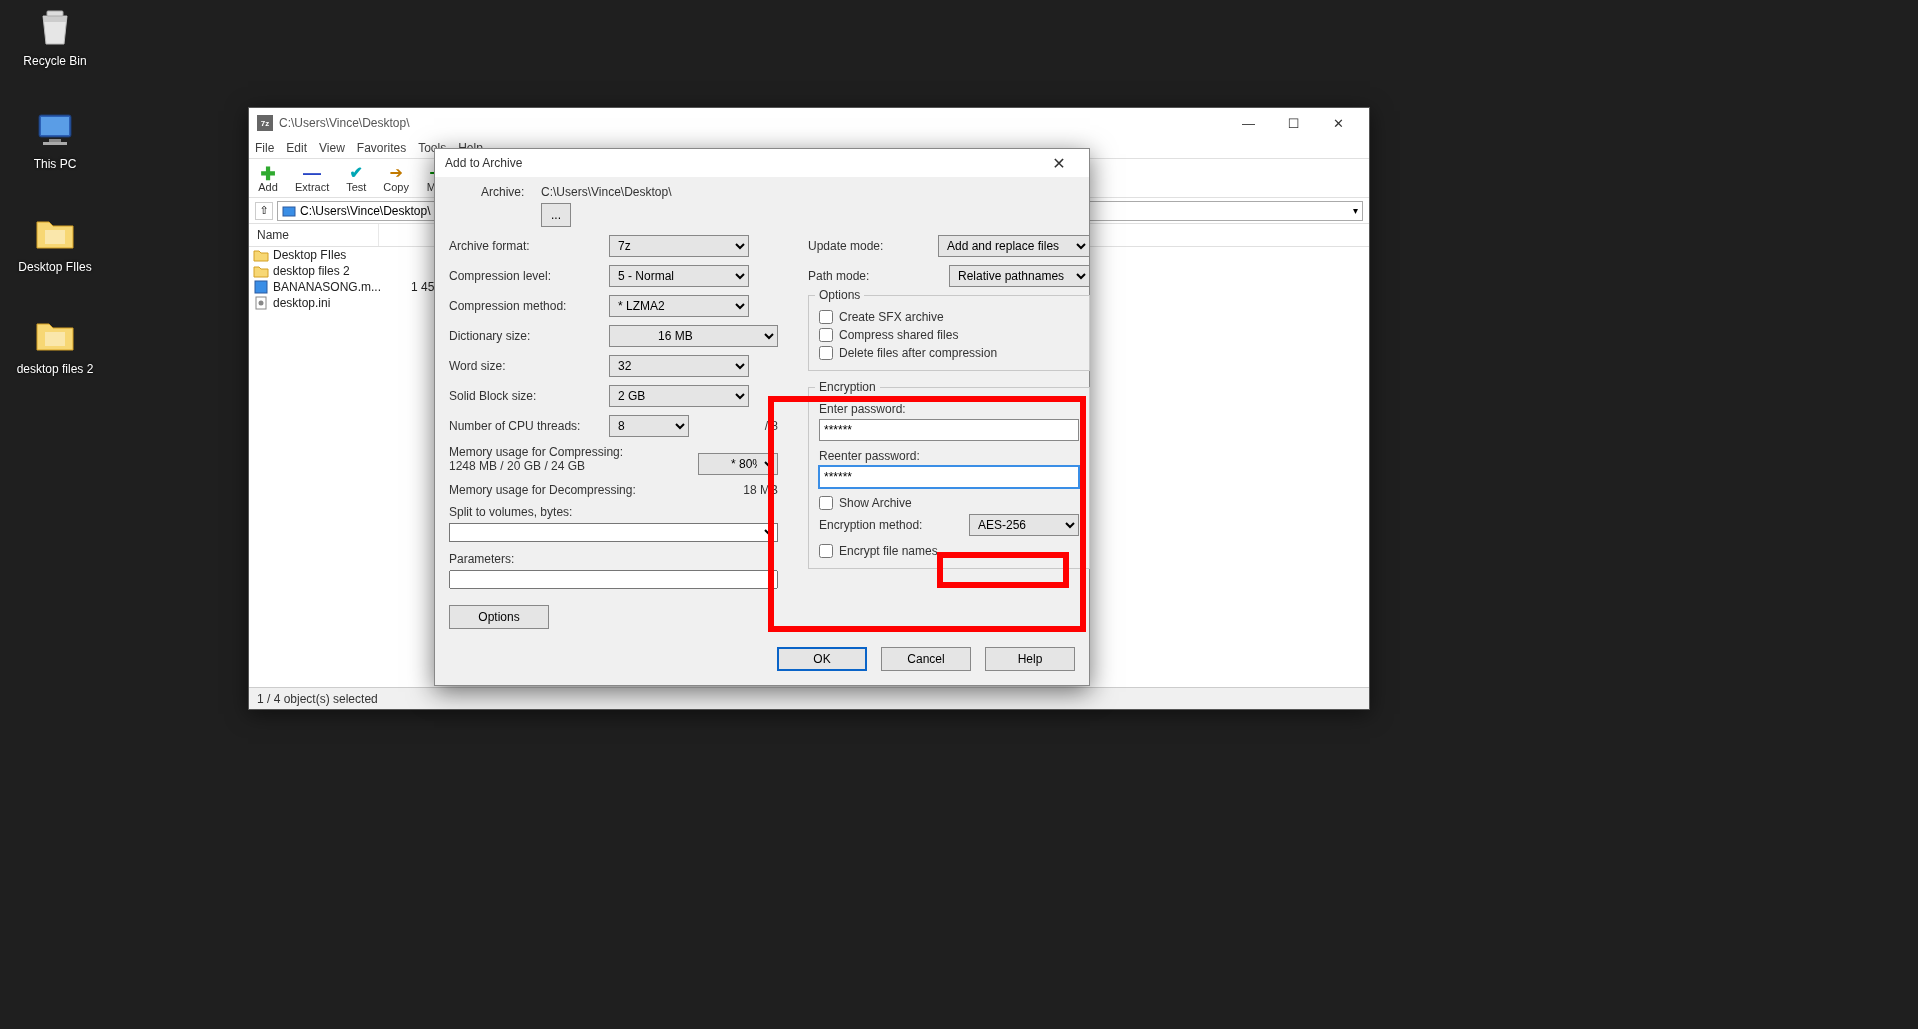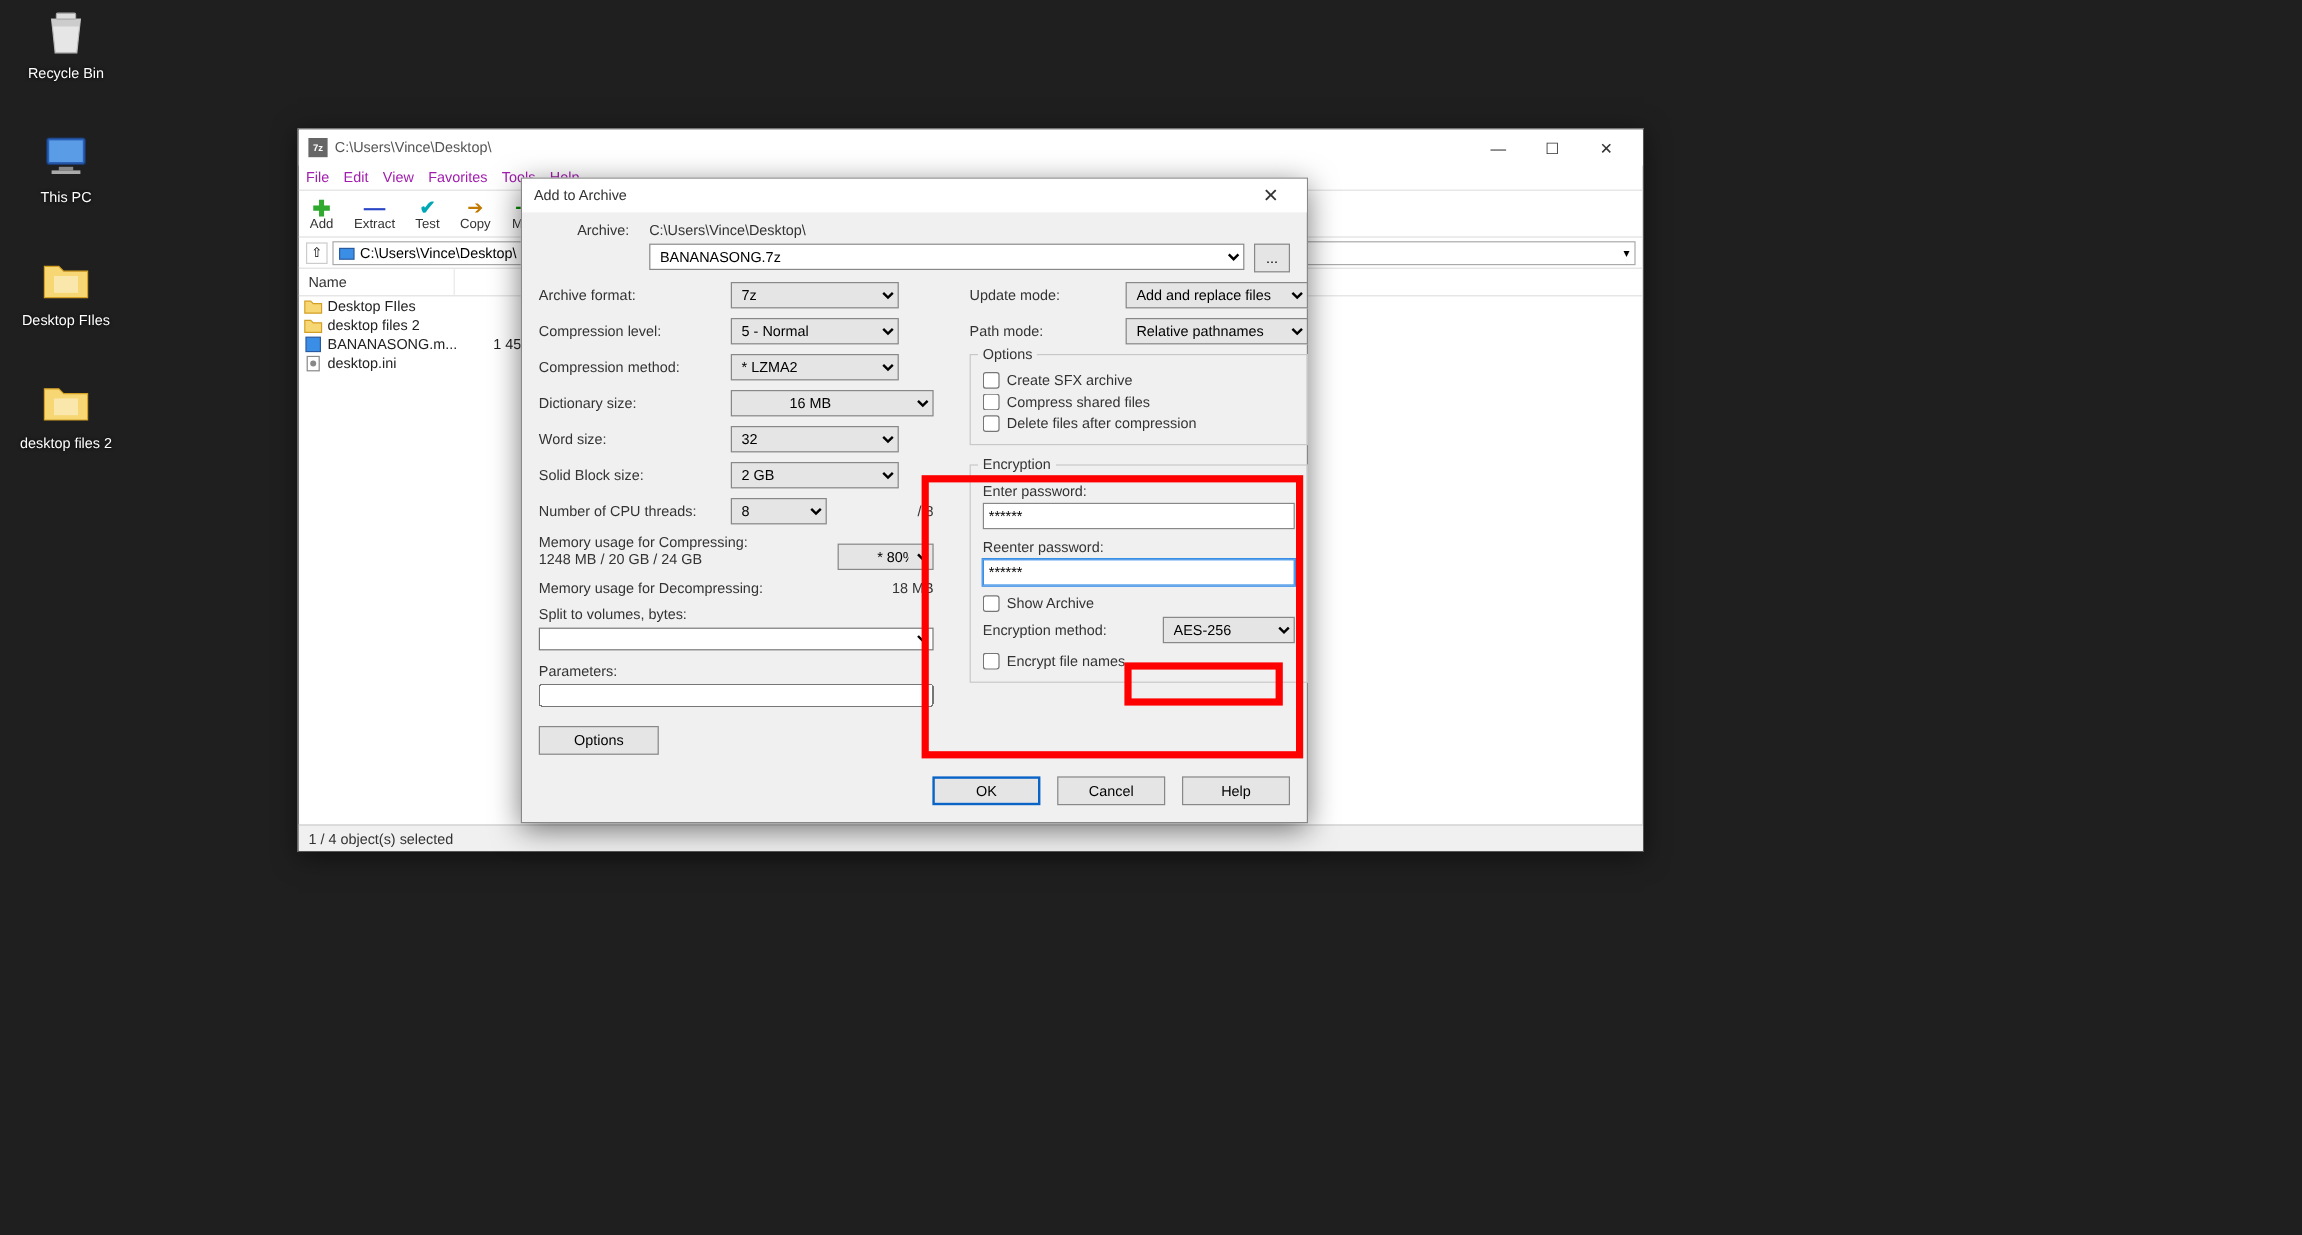--- a/index.html
+++ b/index.html
@@ -9,21 +9,21 @@
   .desktop-icon { position: absolute; width: 90px; text-align: center; color: #fff; font-size: 12px; cursor: pointer; }
   .desktop-icon .ic { width: 48px; height: 48px; margin: 0 auto 4px; display: flex; align-items: center; justify-content: center; }
   .desktop-icon .lbl { text-shadow: 0 0 3px #000; }
 
   
   .win7z { position: absolute; left: 248px; top: 107px; width: 1122px; height: 603px; background: #fff; border: 1px solid #555; box-shadow: 0 4px 20px rgba(0,0,0,.5); }
   .titlebar { height: 30px; background: #fff; display: flex; align-items: center; padding: 0 8px; font-size: 12px; color: #555; }
   .titlebar .icon7z { width: 16px; height: 16px; background: #666; margin-right: 6px; display:flex; align-items:center; justify-content:center; color:#fff; font-size:8px; font-weight:bold; }
   .titlebar .spacer { flex: 1; }
   .winbtn { width: 45px; height: 28px; display: flex; align-items: center; justify-content: center; font-size: 13px; color:#333; }
-  .menubar { height: 20px; display: flex; padding: 0 6px; font-size: 12px; color: #a21caf; gap: 12px; align-items: center; }
+  .menubar { height: 20px; display: flex; padding: 0 6px; font-size: 12px; color: #404040; gap: 12px; align-items: center; }
   .toolbar { height: 40px; display: flex; align-items: center; padding: 2px 8px; gap: 16px; border-top: 1px solid #e0e0e0; border-bottom: 1px solid #e0e0e0; }
   .toolbtn { text-align: center; font-size: 11px; color: #333; }
   .toolbtn .ticon { width: 22px; height: 18px; margin: 0 auto; }
   .addrbar { height: 26px; display: flex; align-items: center; padding: 2px 6px; border-bottom: 1px solid #e0e0e0; }
   .addrbar .upbtn { width: 18px; height: 18px; border: 1px solid #ccc; margin-right: 4px; display:flex; align-items:center; justify-content:center; font-size:11px; }
   .addrbar .path { flex: 1; height: 20px; border: 1px solid #aaa; padding: 1px 4px; font-size: 12px; display:flex; align-items:center; }
   .filelist { }
   .fl-head { display: flex; font-size: 12px; color: #333; border-bottom: 1px solid #e0e0e0; }
   .fl-head div { padding: 4px 8px; border-right: 1px solid #e8e8e8; }
   .fl-row { display: flex; font-size: 12px; color: #222; padding: 1px 4px; align-items: center; }
@@ -200,23 +200,20 @@
     <span>Add to Archive</span>
     <div class="spacer"></div>
     <div class="dclose">✕</div>
   </div>
   <div class="body">
     <div class="row" style="align-items:flex-start;">
       <div class="lab" style="width:60px;margin-left:32px;">Archive:</div>
       <div style="flex:1;">
         <div style="margin-bottom:4px;">C:\Users\Vince\Desktop\</div>
         <div style="display:flex; gap:8px;">
-          <select style="flex:1; background:#fff;">
-            <option>BANANASONG.7z</option>
-          </select>
           <button class="btn" style="width:30px;">...</button>
         </div>
       </div>
     </div>
 
     <div class="cols" style="margin-top:8px;">
 
       <div class="col">
         <div class="row">
             <div class="lab">Archive format:</div>
@@ -271,21 +268,21 @@
         </div>
       </div>
 
       <div class="col">
         <div class="row">
             <div class="lab" style="width:130px;">Update mode:</div>
             <select style="flex:1;"><option>Add and replace files</option></select>
           </div>
         <div class="row">
             <div class="lab" style="width:130px;">Path mode:</div>
-            <select style="flex:1;"><option>Relative pathnames</option></select>
+            <select style="flex:1;margin-left:11px;"><option>Relative pathnames</option></select>
           </div>
 
         <div class="grp">
           <div class="legend">Options</div>
           <label class="chk">
               <input type="checkbox" style="">
               <span>Create SFX archive</span>
             </label>
           <label class="chk">
               <input type="checkbox" style="">

